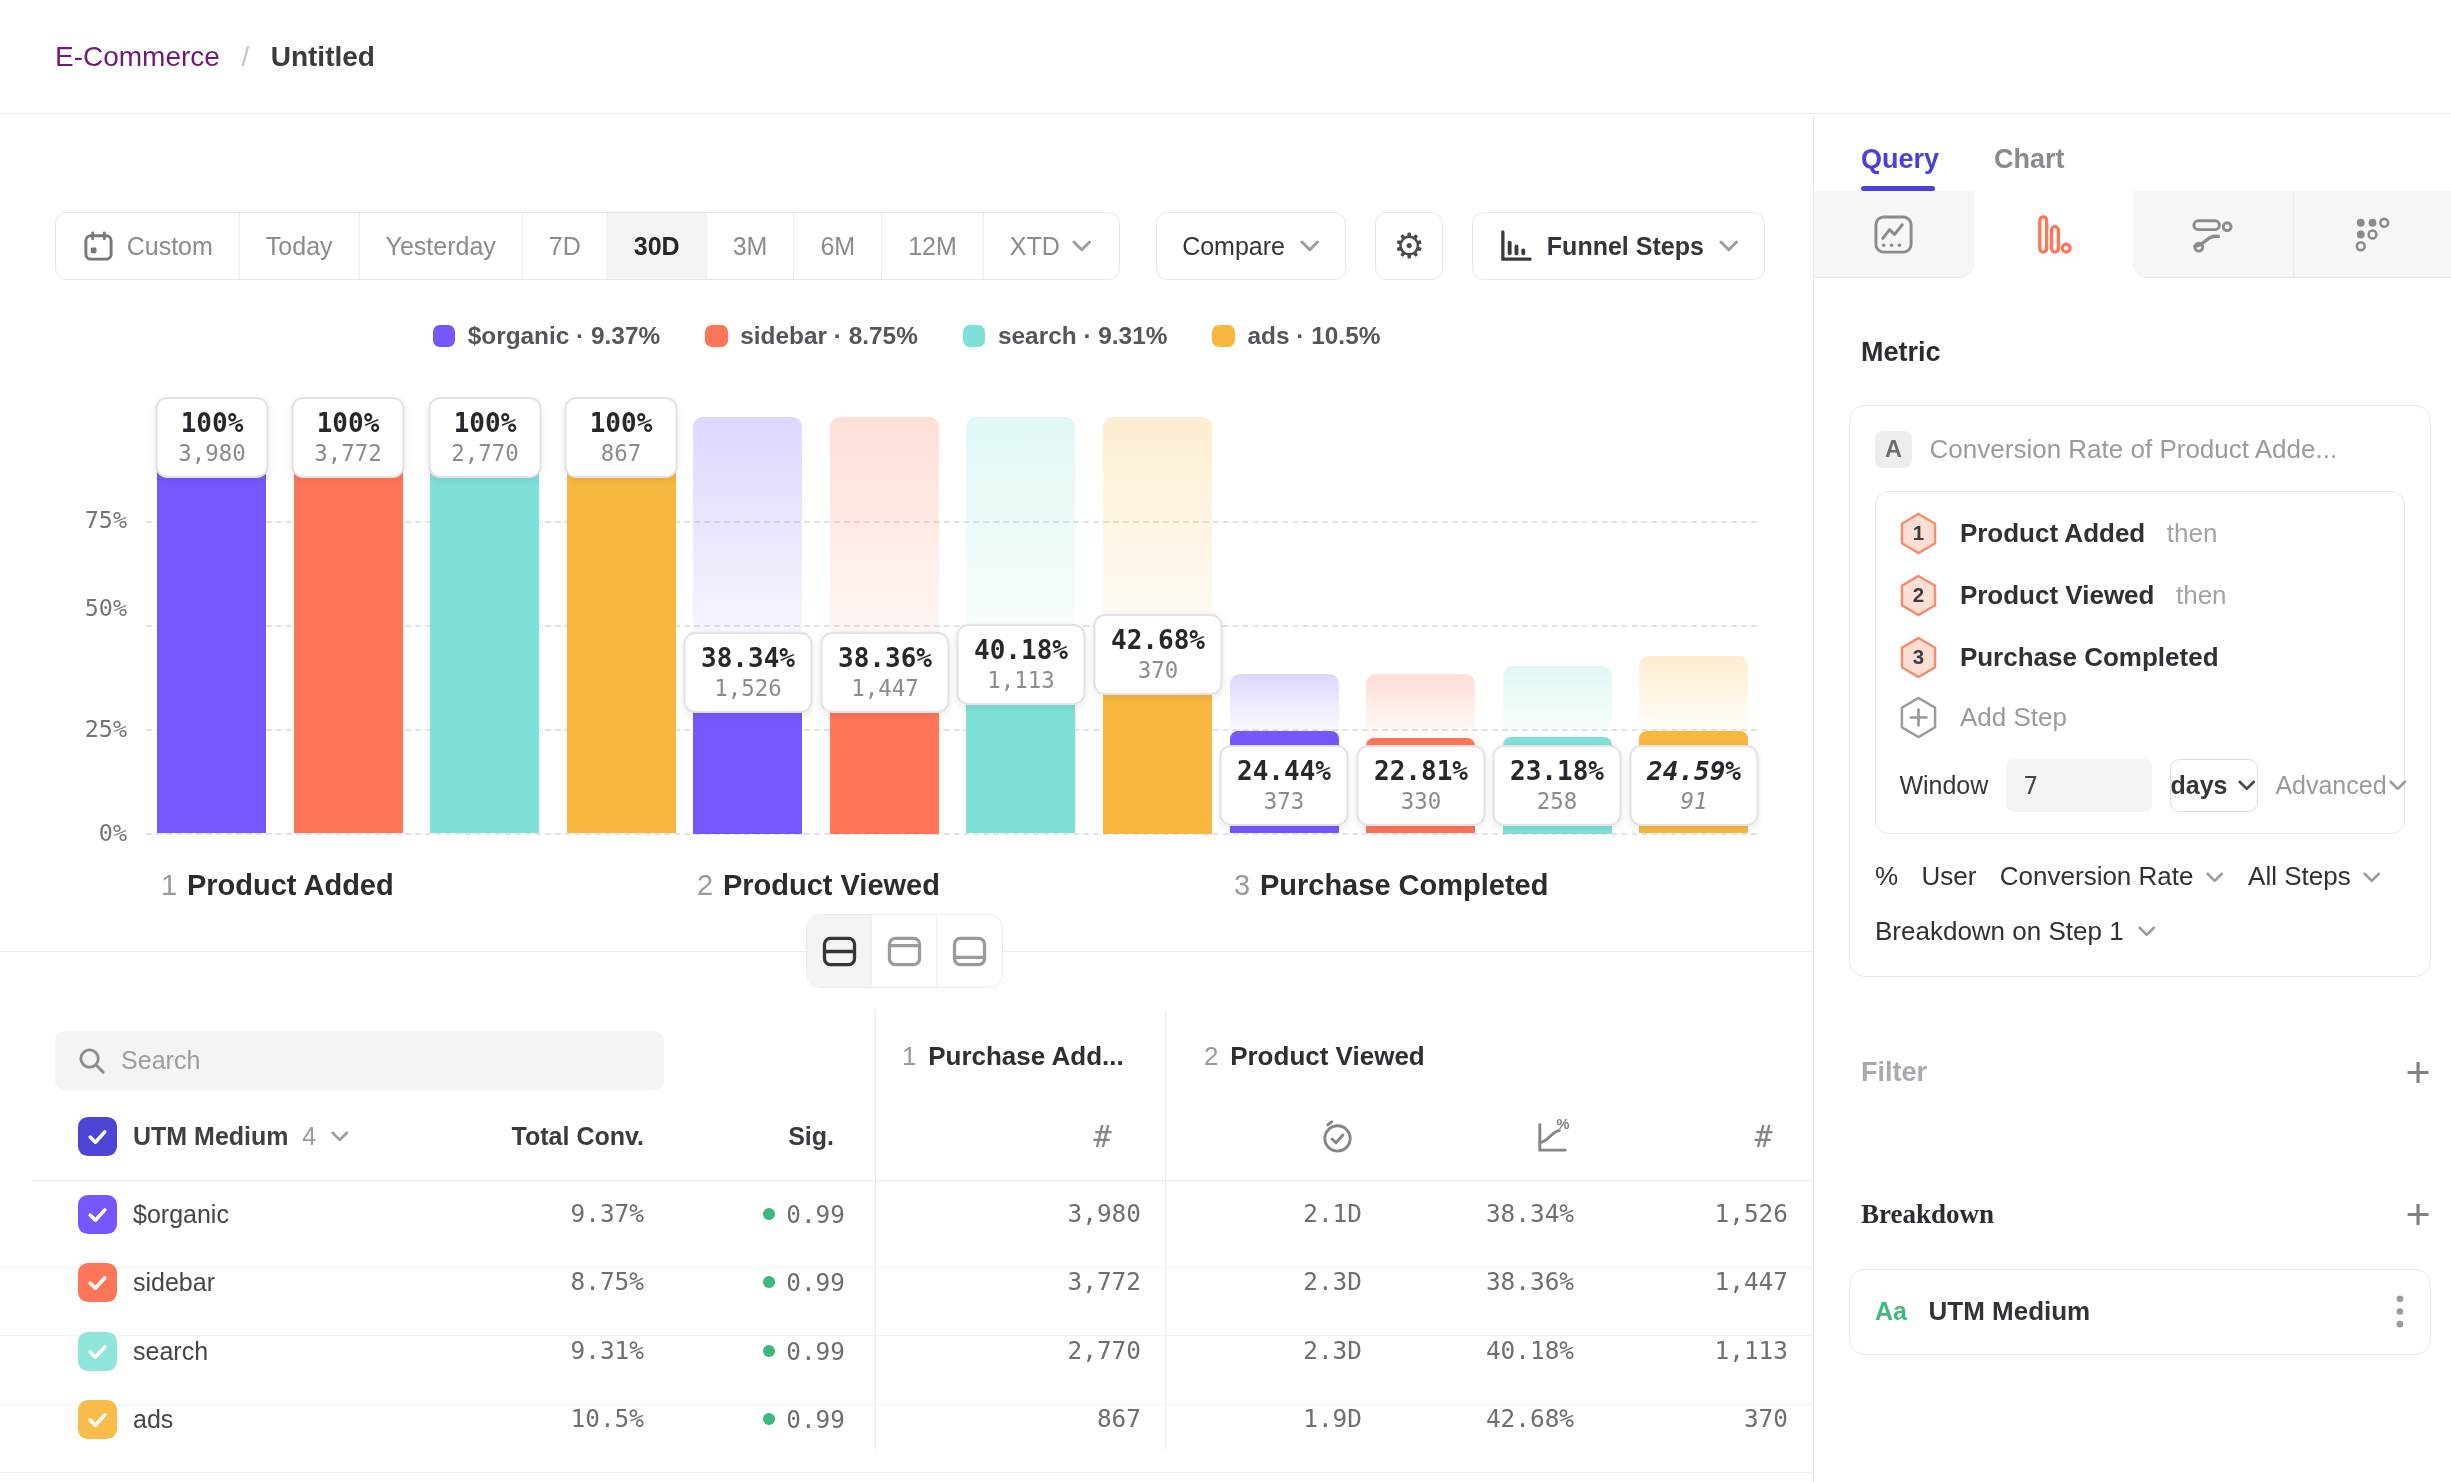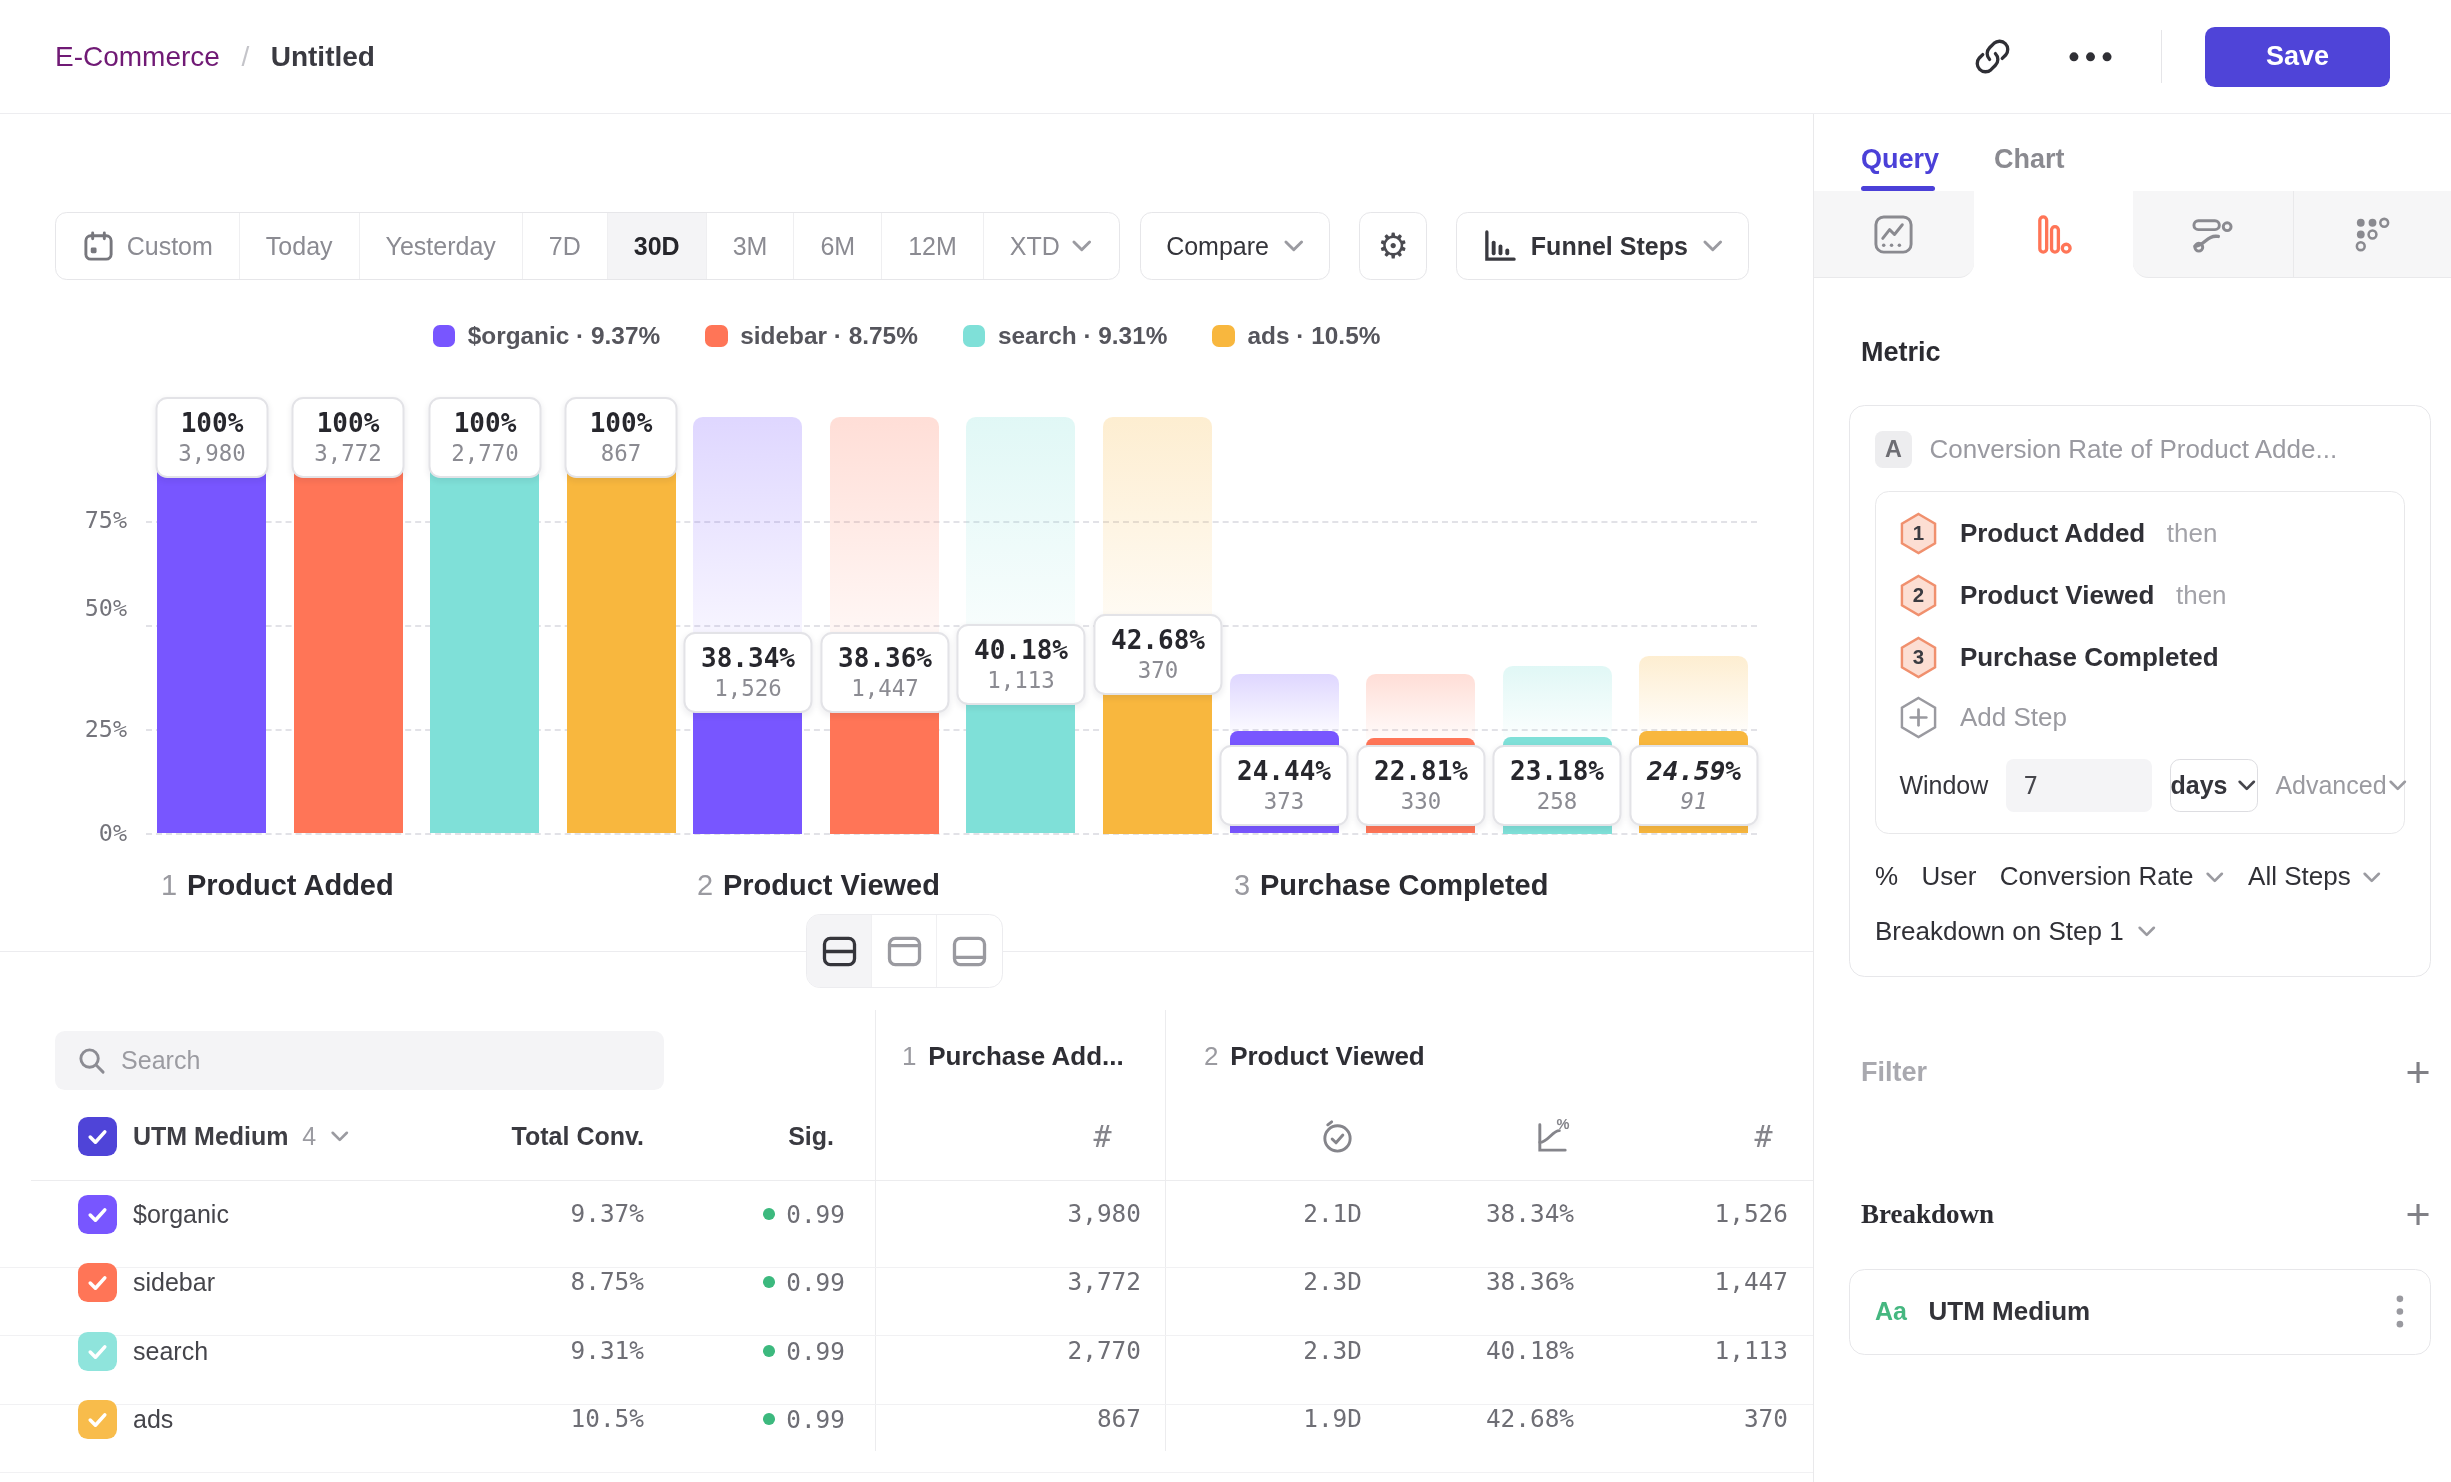--- a/index.html
+++ b/index.html
@@ -23,21 +23,21 @@
   #content { display:flex; height:1368px; }
   #left { position:relative; width:1813px; height:1368px; }
 
   
   #toolbar-left { position:absolute; top:98px; left:55px; }
   .seg { display:inline-flex; height:68px; border:1px solid #e6e6e9; border-radius:11.7px; background:#fff; overflow:hidden; }
   .seg-item { display:flex; align-items:center; gap:11.7px; padding:0 26px; font-size:25px; color:#8b8b92;
     border-right:1px solid #efeff1; cursor:default; white-space:nowrap; }
   .seg-item:last-child { border-right:none; }
   .seg-item.active { background:#f4f4f6; color:#26262b; font-weight:600; }
-  #toolbar-right { position:absolute; top:98px; right:64px; display:flex; align-items:center; gap:29px; }
+  #toolbar-right { position:absolute; top:98px; right:48px; display:flex; align-items:center; gap:29px; }
   .btn { display:flex; align-items:center; gap:13.7px; height:68px; padding:0 25px;
     border:1px solid #e6e6e9; border-radius:11.7px; background:#fff; font-size:25px; color:#34343a; }
   #settings-btn { width:68px; justify-content:center; padding:0; font-size:35px; color:#4a4a50; }
   #charttype-btn { font-weight:600; }
   .chev { color:#9b9ba1; flex:none; }
 
   
   #legend { position:absolute; top:208px; left:0; width:100%; display:flex; justify-content:center; gap:45px; }
   .legend-item { display:flex; align-items:center; gap:12.7px; }
   .legend-item .sw { width:22.4px; height:22.4px; border-radius:6.8px; }
@@ -145,37 +145,20 @@
 </style>
 </head>
 <body>
 
 <header id="topbar">
   <div id="breadcrumb">
     <span class="bc-section">E-Commerce</span>
     <span class="bc-slash">/</span>
     <span class="bc-title">Untitled</span>
   </div>
-  <div id="topbar-right">
-    <div id="link-btn">
-      <svg width="39" height="39" viewBox="0 0 40 40">
-        <path d="M17 23a8.5 8.5 0 0 1 0-12l4.5-4.5a8.5 8.5 0 0 1 12 12l-3.5 3.5" fill="none" stroke="currentColor" stroke-width="3.4" stroke-linecap="round"></path>
-        <path d="M23 17a8.5 8.5 0 0 1 0 12l-4.5 4.5a8.5 8.5 0 0 1-12-12L10 18" fill="none" stroke="currentColor" stroke-width="3.4" stroke-linecap="round"></path>
-      </svg>
-    </div>
-    <div id="more-btn">
-      <svg width="45" height="11.7" viewBox="0 0 46 12">
-        <circle cx="6" cy="6" r="4.6" fill="currentColor"></circle>
-          <circle cx="23" cy="6" r="4.6" fill="currentColor"></circle>
-          <circle cx="40" cy="6" r="4.6" fill="currentColor"></circle>
-      </svg>
-    </div>
-    <div class="vline"></div>
-    <button id="save-btn">Save</button>
-  </div>
 </header>
 
 <div id="content">
   <section id="left">
 
     <div id="toolbar-left">
       <div class="seg" id="range-seg">
           <div class="seg-item">
             <svg width="33" height="33" viewBox="0 0 34 34">
               <rect x="4" y="6" width="26" height="24" rx="5" fill="none" stroke="#77777d" stroke-width="3"></rect>

